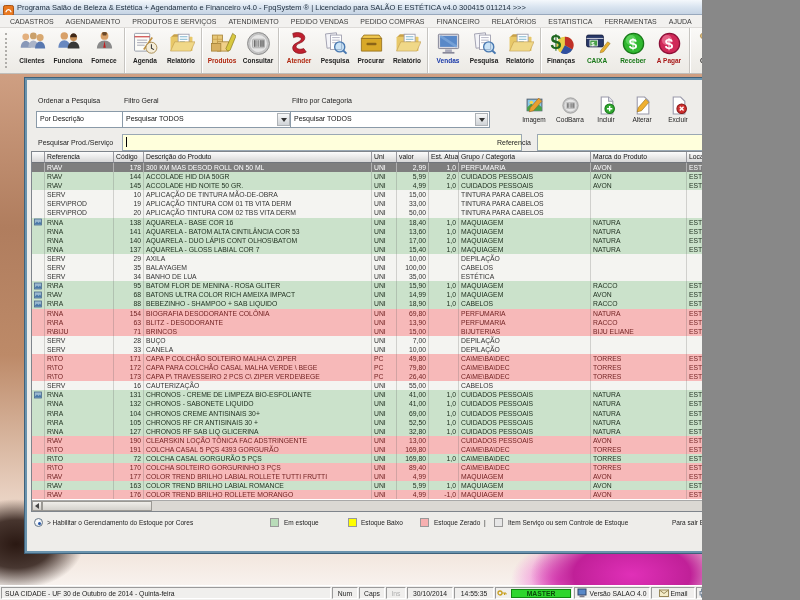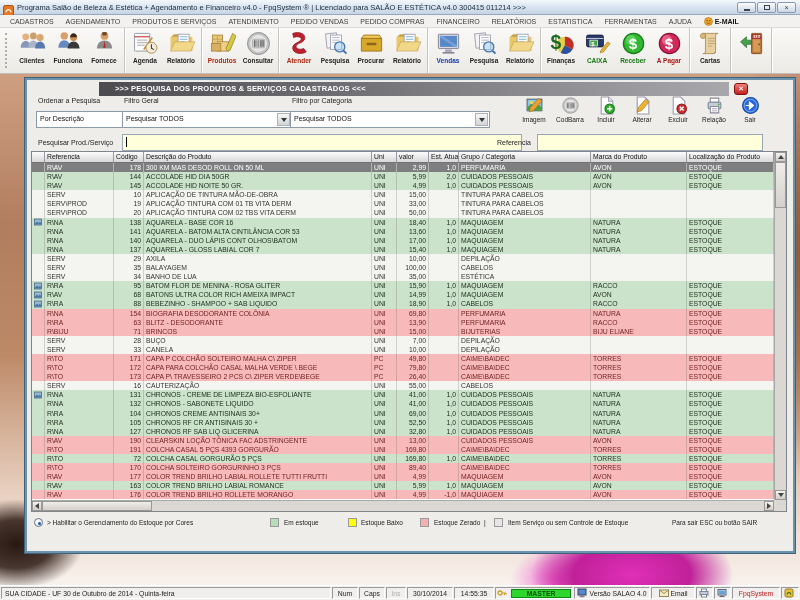--- a/index.html
+++ b/index.html
@@ -1,18 +1,18 @@
 <!DOCTYPE html>
 <html><head>
 <meta charset="utf-8">
 <style>
   * { box-sizing: border-box; margin: 0; padding: 0; }
   html,body { width:800px; height:600px; }
   body { font-family:"Liberation Sans", sans-serif; background:#888; }
-  .screen { position:relative; width:800px; height:600px; overflow:hidden; background:#14b8a6; }
+  .screen { position:relative; width:702px; height:600px; overflow:hidden; background:#14b8a6; }
 
   
   .titlebar { position:absolute; left:0; top:0; width:800px; height:15px;
     background:linear-gradient(#f4f8fc,#d9e4f0 50%,#c6d4e4); border-bottom:1px solid #98a8bc; }
   .title-icon { position:absolute; left:3px; top:2px; width:11px; height:11px; }
   .title-text { position:absolute; left:17px; top:0; height:15px; line-height:15px;
     font-size:7.5px; color:#1a2a3a; white-space:nowrap; }
   .caption-buttons { position:absolute; right:4px; top:2px; display:flex; gap:1px; }
   .cap-btn { width:19px; height:11px; background:linear-gradient(#fdfdfd,#ccd6e2);
     border:1px solid #8a9ab0; border-radius:2px; font-size:7px; line-height:8px;
@@ -396,21 +396,20 @@
               <rect x="17.5" y="5.5" width="9" height="5" fill="#c03030" stroke="#801818" stroke-width="0.5"></rect>
               <text x="18.5" y="9.5" font-size="3.6" fill="#fff" font-weight="bold">EXIT</text>
               <path d="M3 14l7-6v4h5v5h-5v4z" fill="#48a048" stroke="#286828" stroke-width="0.8"></path>
             </svg></div>
         </div>
       </div>
     </div>
   <div class="photo"></div>
 
   <div class="panel">
-    <div class="panel-titlebar">&gt;&gt;&gt;  PESQUISA DOS PRODUTOS &amp; SERVIÇOS CADASTRADOS  &lt;&lt;&lt;</div>
     <div class="panel-close">×</div>
 
     <div class="flabel" style="left:11px; top:17px;">Ordenar a Pesquisa</div>
     <div class="flabel" style="left:97px; top:17px;">Filtro Geral</div>
     <div class="flabel" style="left:265px; top:17px;">Filtro por Categoria</div>
 
     <div class="combo" style="left:9px; top:31px; width:110px;">
       <div class="cval">Por Descrição</div>
       <div class="cbtn">
           <div class="arr-down"></div>

